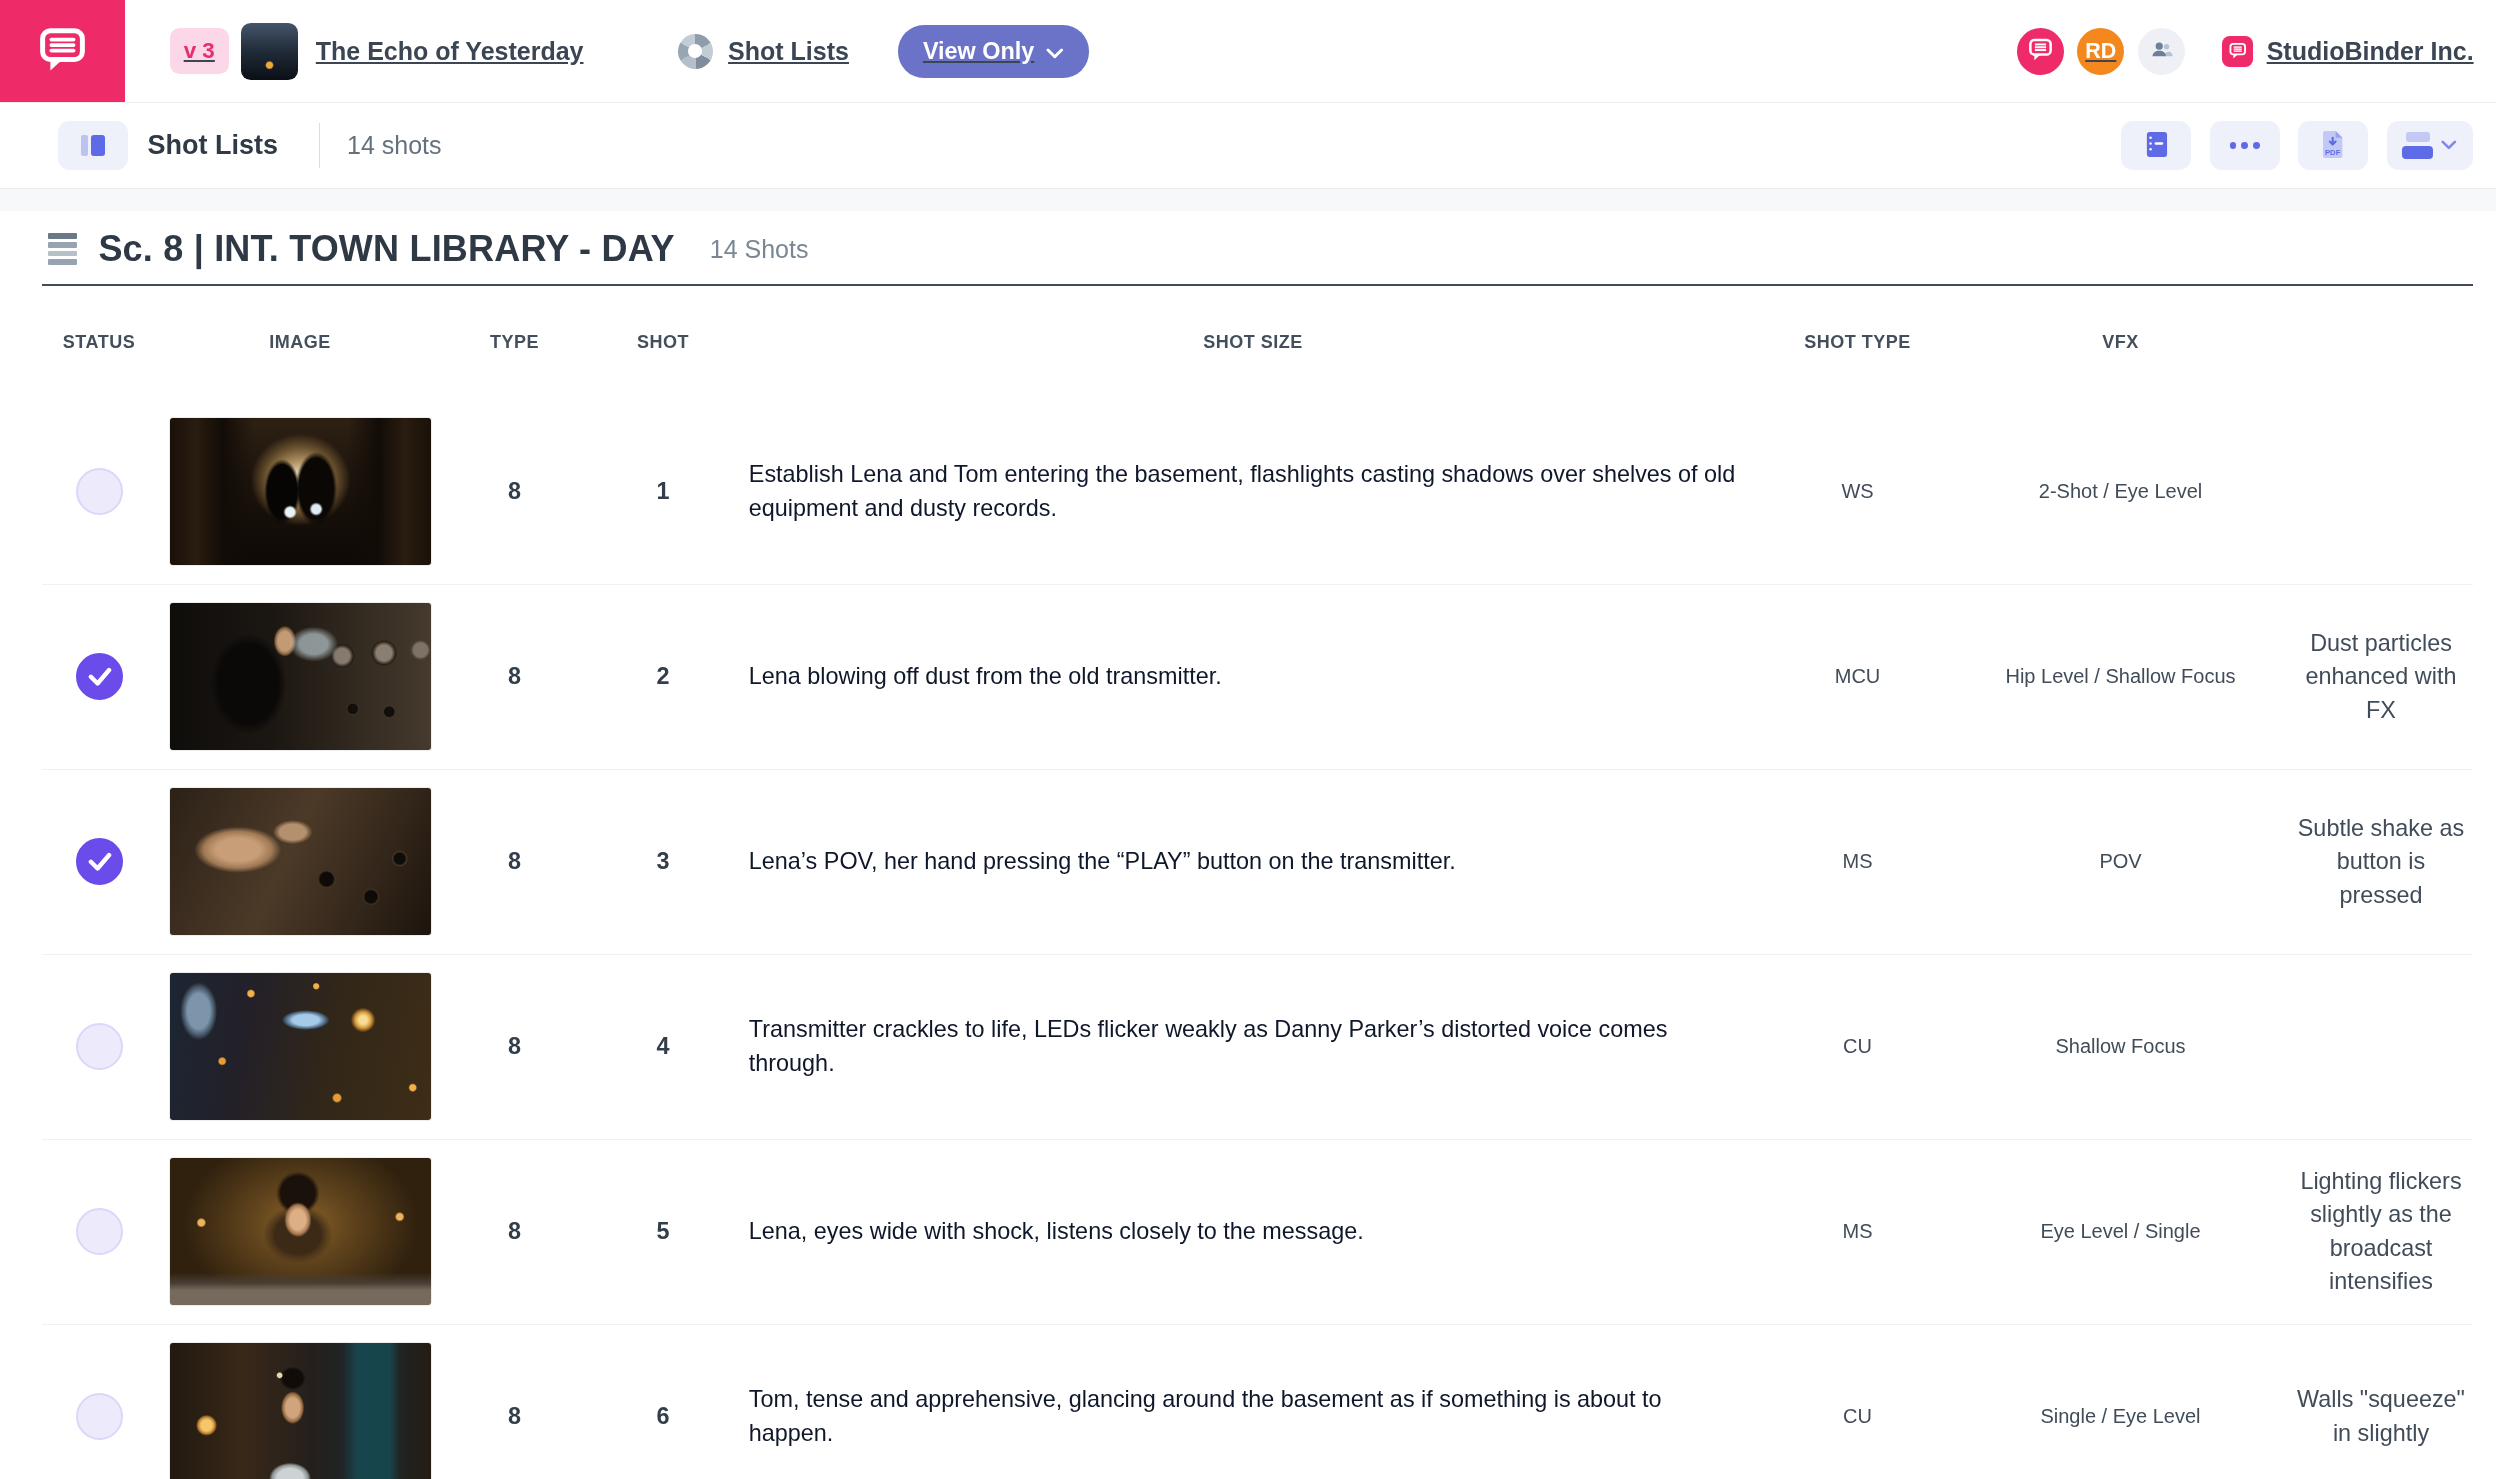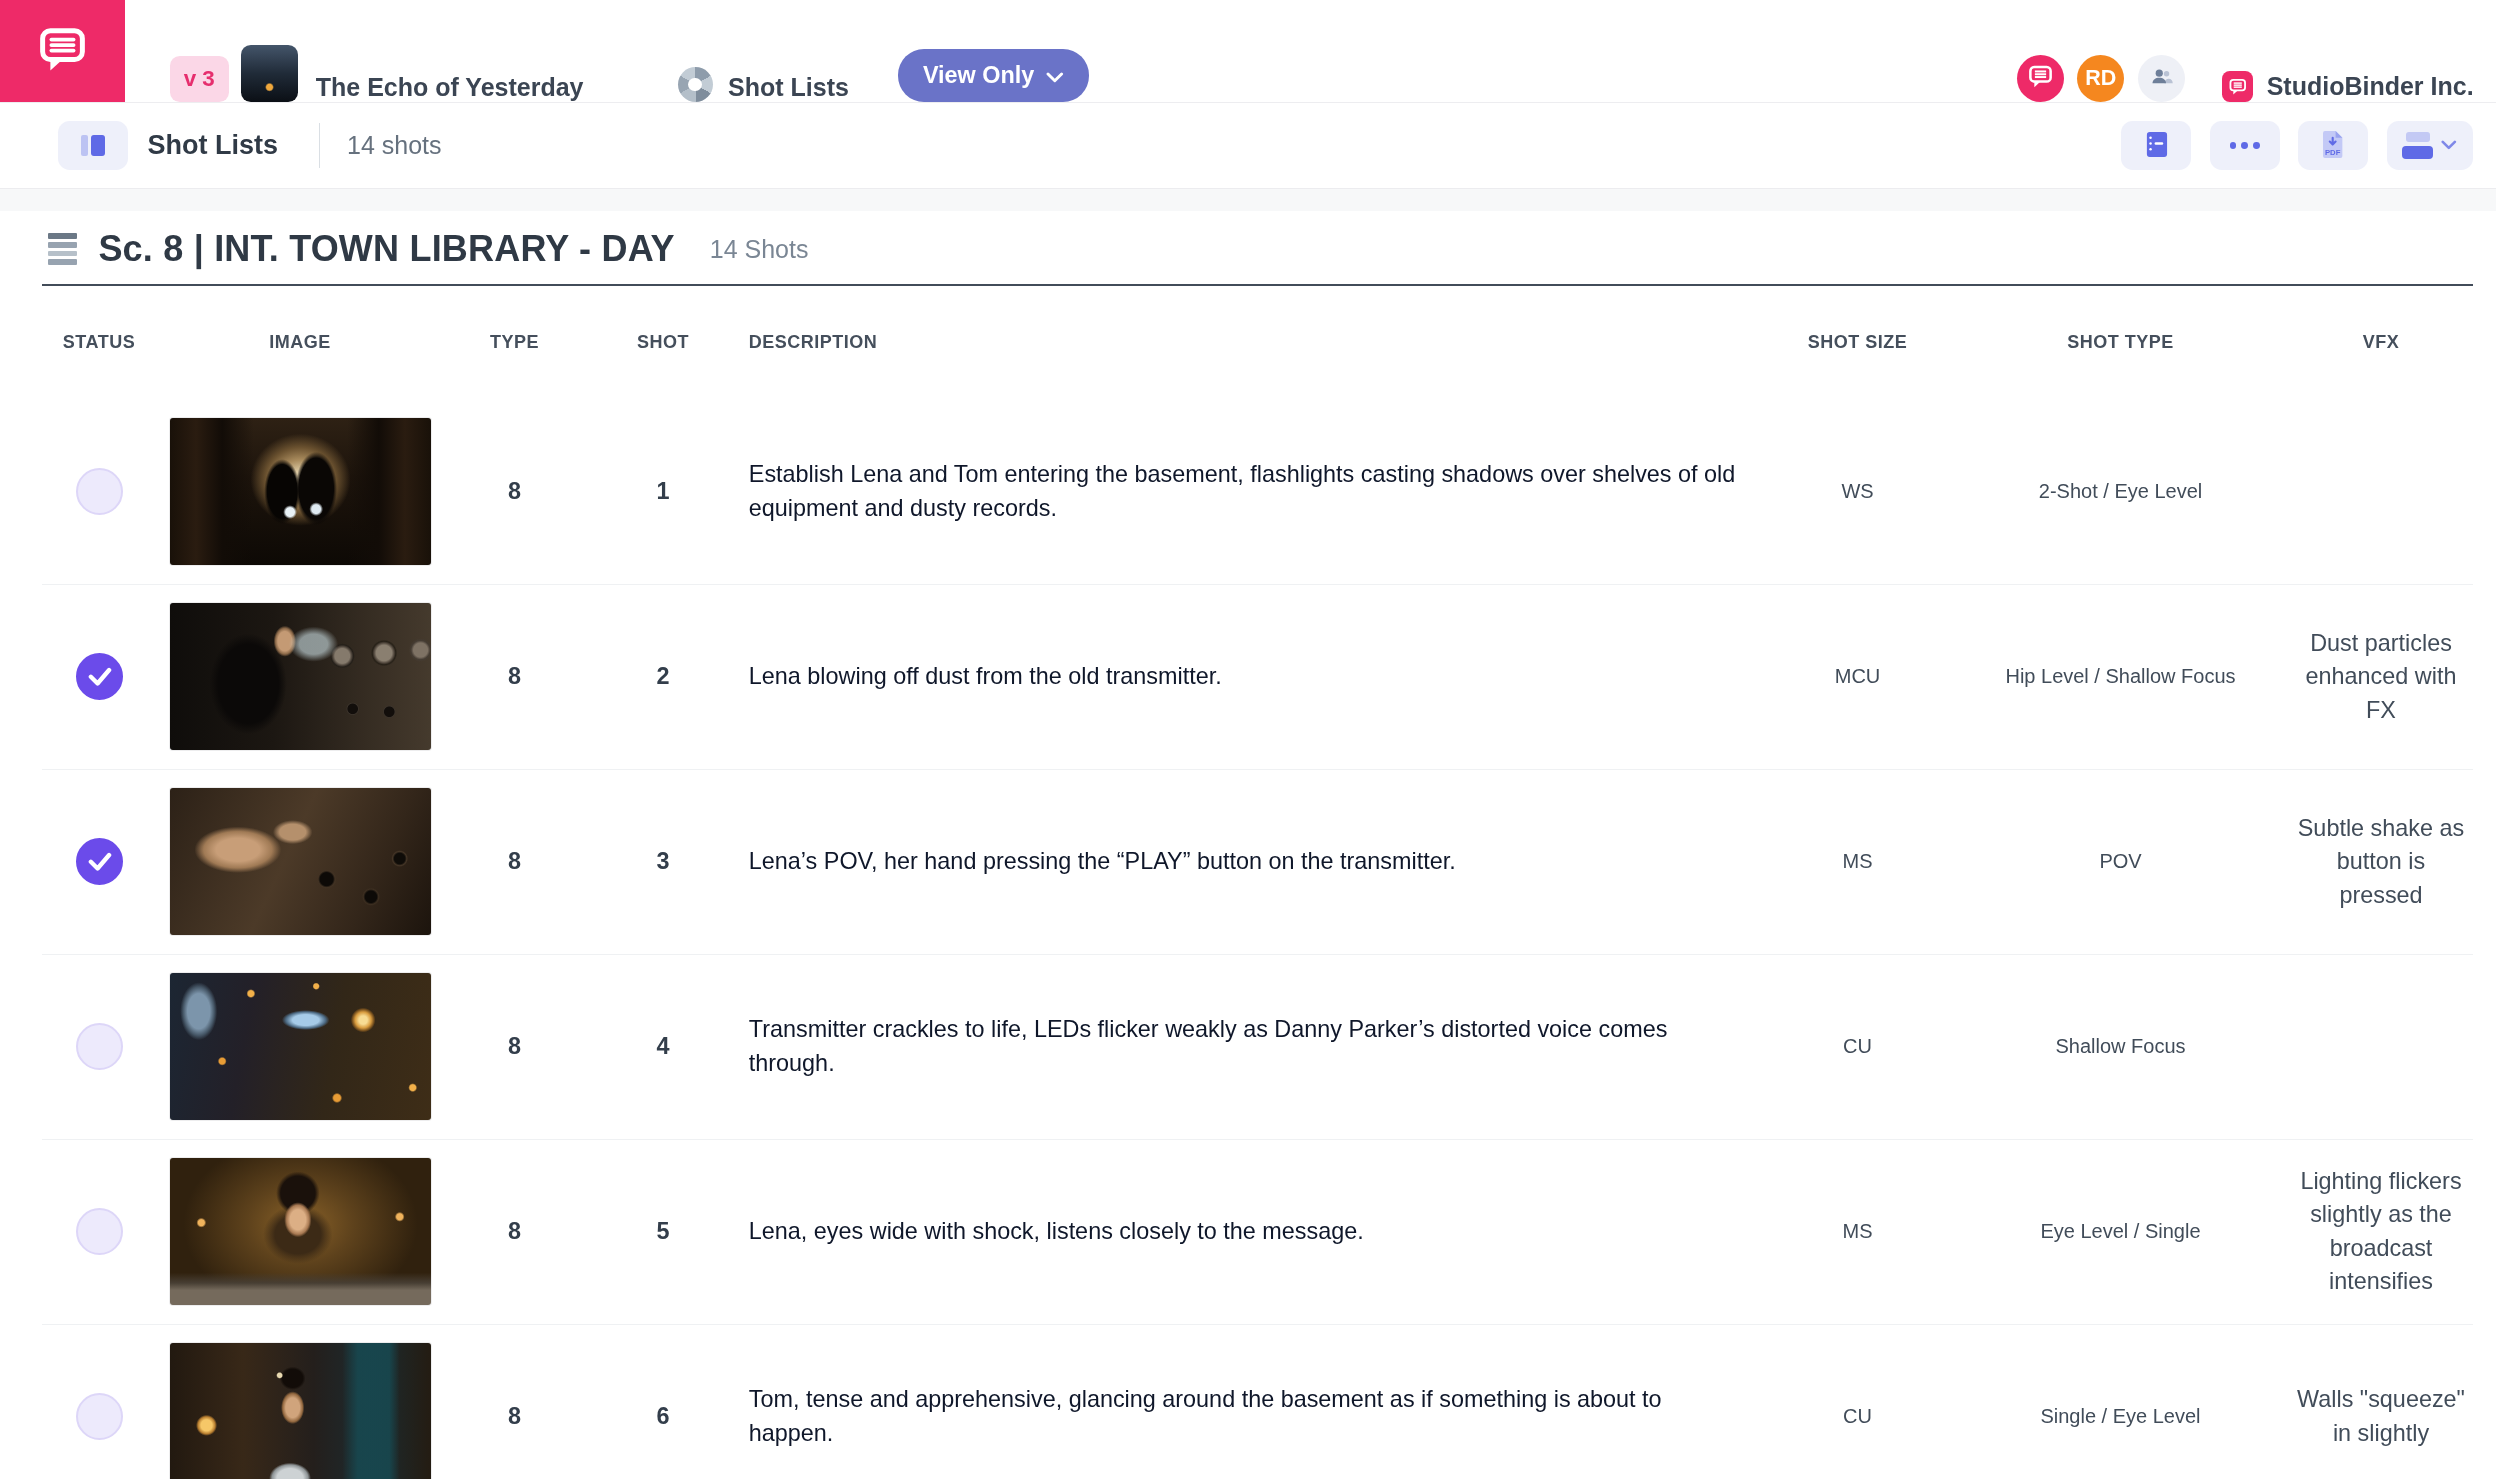--- a/index.html
+++ b/index.html
@@ -3,22 +3,22 @@
 <meta charset="utf-8">
 <style>
   html,body{margin:0;padding:0;}
   body{
     width:2497px;height:1479px;overflow:hidden;background:#ffffff;
     font-family:"Liberation Sans", sans-serif;color:#3b4553;
     -webkit-text-size-adjust:none;
   }
   
   .topbar{
-    height:102px;display:flex;align-items:flex-end;background:#fff;
-    border-bottom:1px solid #ededf0;position:relative;
+    height:102px;display:flex;align-items:center;background:#fff;
+    border-bottom:1px solid #ededf0;position:relative;text-decoration:underline;
   }
   .logo-sq{
     width:125px;height:102px;background:#ee2a68;display:flex;
     align-items:center;justify-content:center;flex:0 0 auto;cursor:pointer;
   }
   .ver-badge{
     margin-left:45px;background:#fbd7e7;color:#e62e6e;font-weight:bold;
     font-size:22.4px;padding:9.8px 13.7px;border-radius:9.8px;flex:0 0 auto;
   }
   .poster{
@@ -306,21 +306,20 @@
       <div class="scene-title">Sc. 8 | INT. TOWN LIBRARY - DAY</div>
       <div class="scene-count">14 Shots</div>
     </div>
 
     <div class="table">
       <div class="thead-row">
         <div class="th">STATUS</div>
         <div class="th">IMAGE</div>
         <div class="th">TYPE</div>
         <div class="th">SHOT</div>
-        <div class="th left">DESCRIPTION</div>
         <div class="th">SHOT SIZE</div>
         <div class="th">SHOT TYPE</div>
         <div class="th">VFX</div>
       </div>
       <div id="tbody">
   <div class="trow">
     <div class="c-status">
       <div class="status-circle">
         
       </div>

